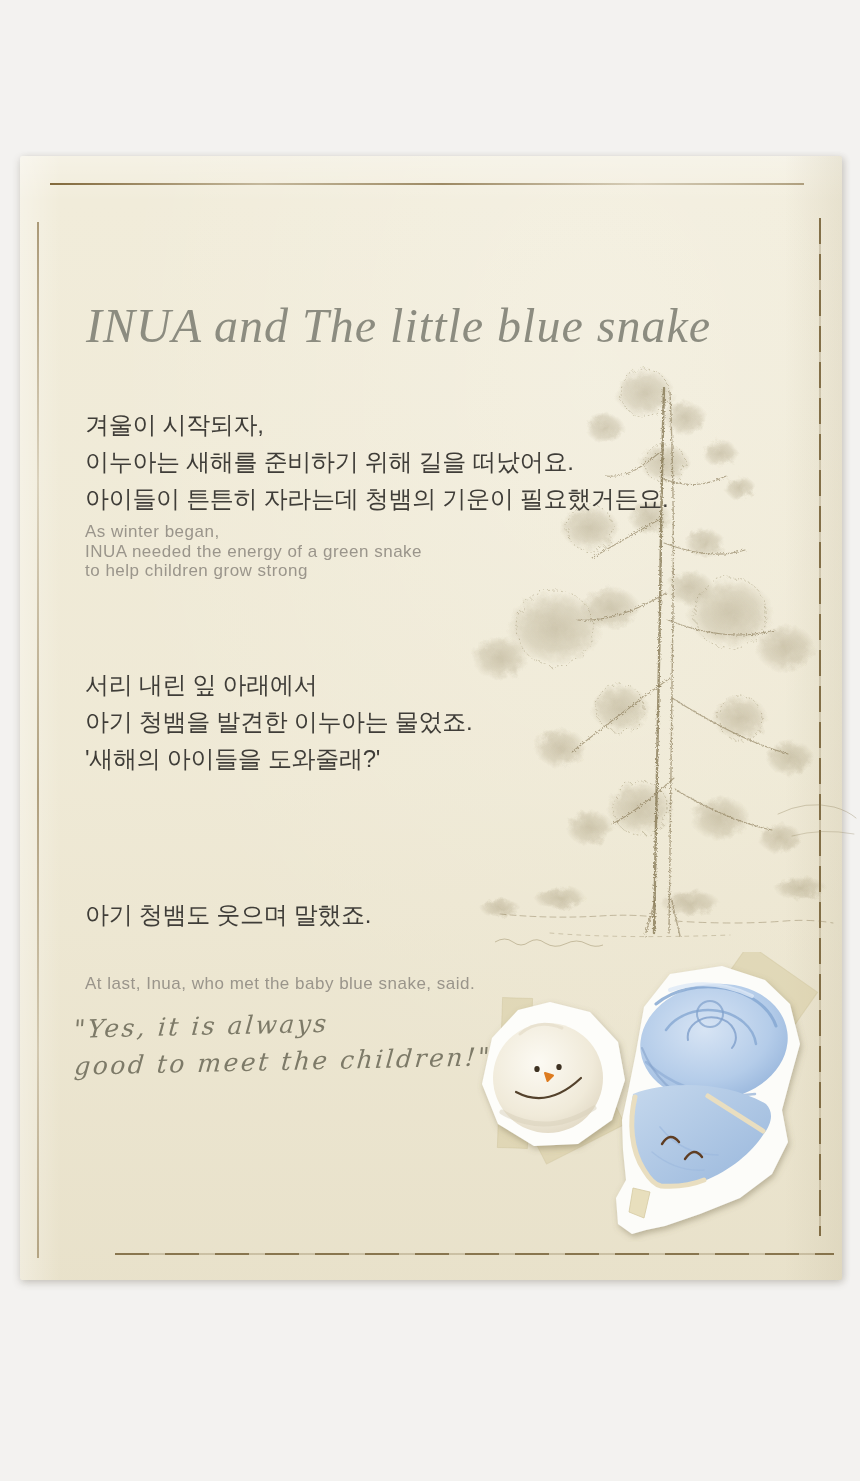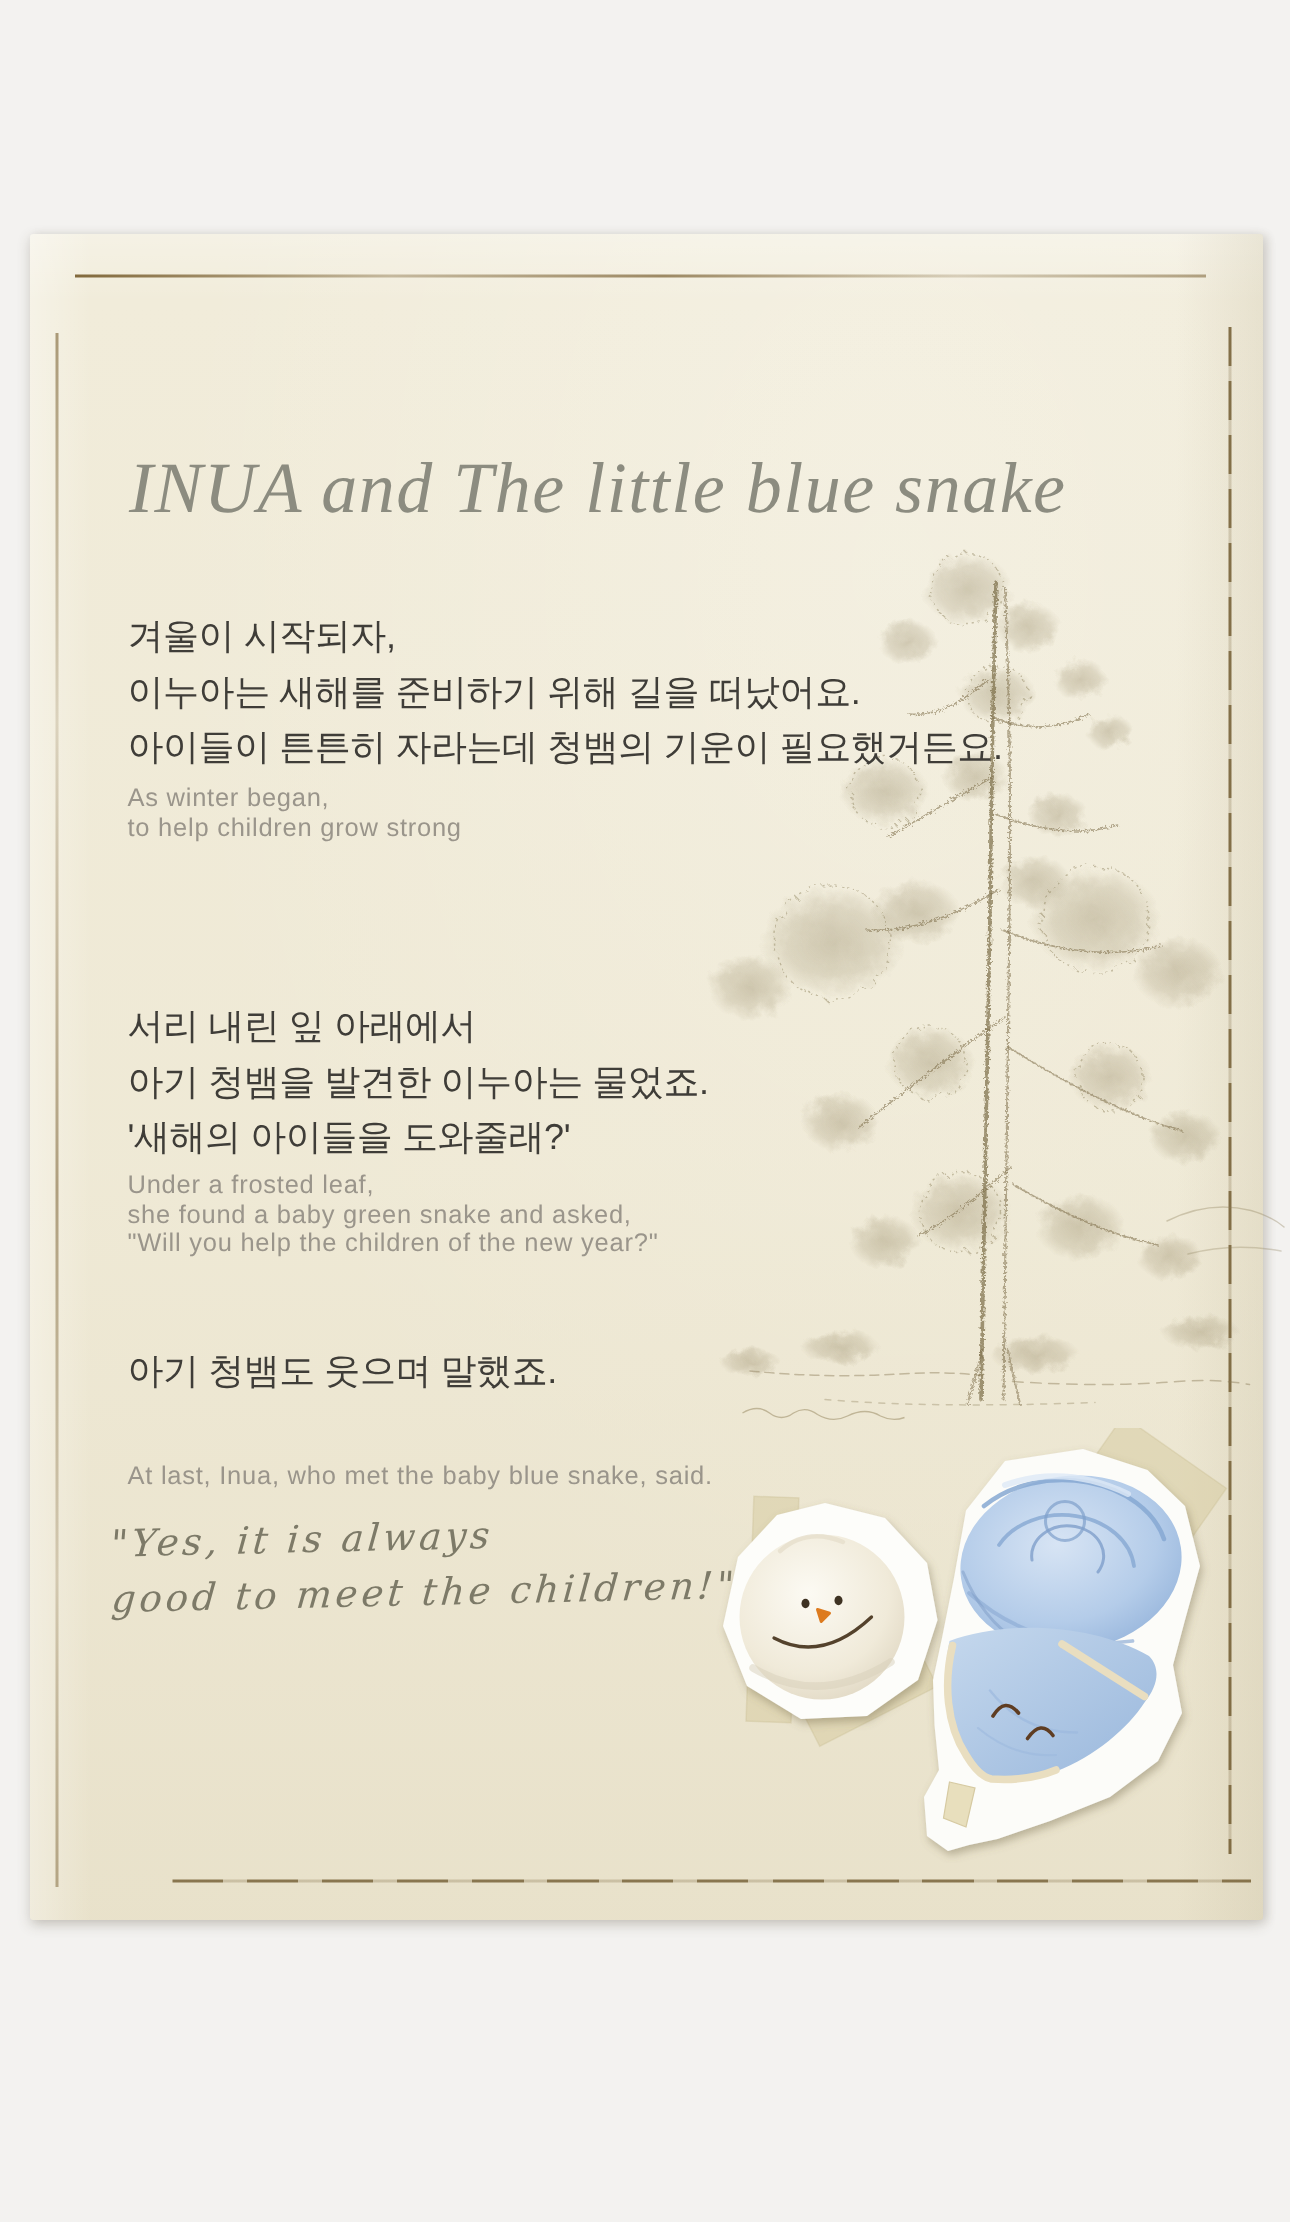--- a/index.html
+++ b/index.html
@@ -154,32 +154,28 @@
 
     <h1 class="title">INUA and The little blue snake</h1>
 
     <div class="ko k1">
       <div>겨울이 시작되자,</div>
       <div>이누아는 새해를 준비하기 위해 길을 떠났어요.</div>
       <div>아이들이 튼튼히 자라는데 청뱀의 기운이 필요했거든요.</div>
     </div>
     <div class="en e1">
       <div>As winter began,</div>
+      <div>INUA needed the energy of a green snake</div>
       <div>to help children grow strong</div>
     </div>
 
     <div class="ko k2">
       <div>서리 내린 잎 아래에서</div>
       <div>아기 청뱀을 발견한 이누아는 물었죠.</div>
       <div>'새해의 아이들을 도와줄래?'</div>
-    </div>
-    <div class="en e2">
-      <div>Under a frosted leaf,</div>
-      <div>she found a baby green snake and asked,</div>
-      <div>"Will you help the children of the new year?"</div>
     </div>
 
     <div class="ko k3">
       <div>아기 청뱀도 웃으며 말했죠.</div>
     </div>
     <div class="en e3">
       <div>At last, Inua, who met the baby blue snake, said.</div>
     </div>
 
     <div class="hw">

